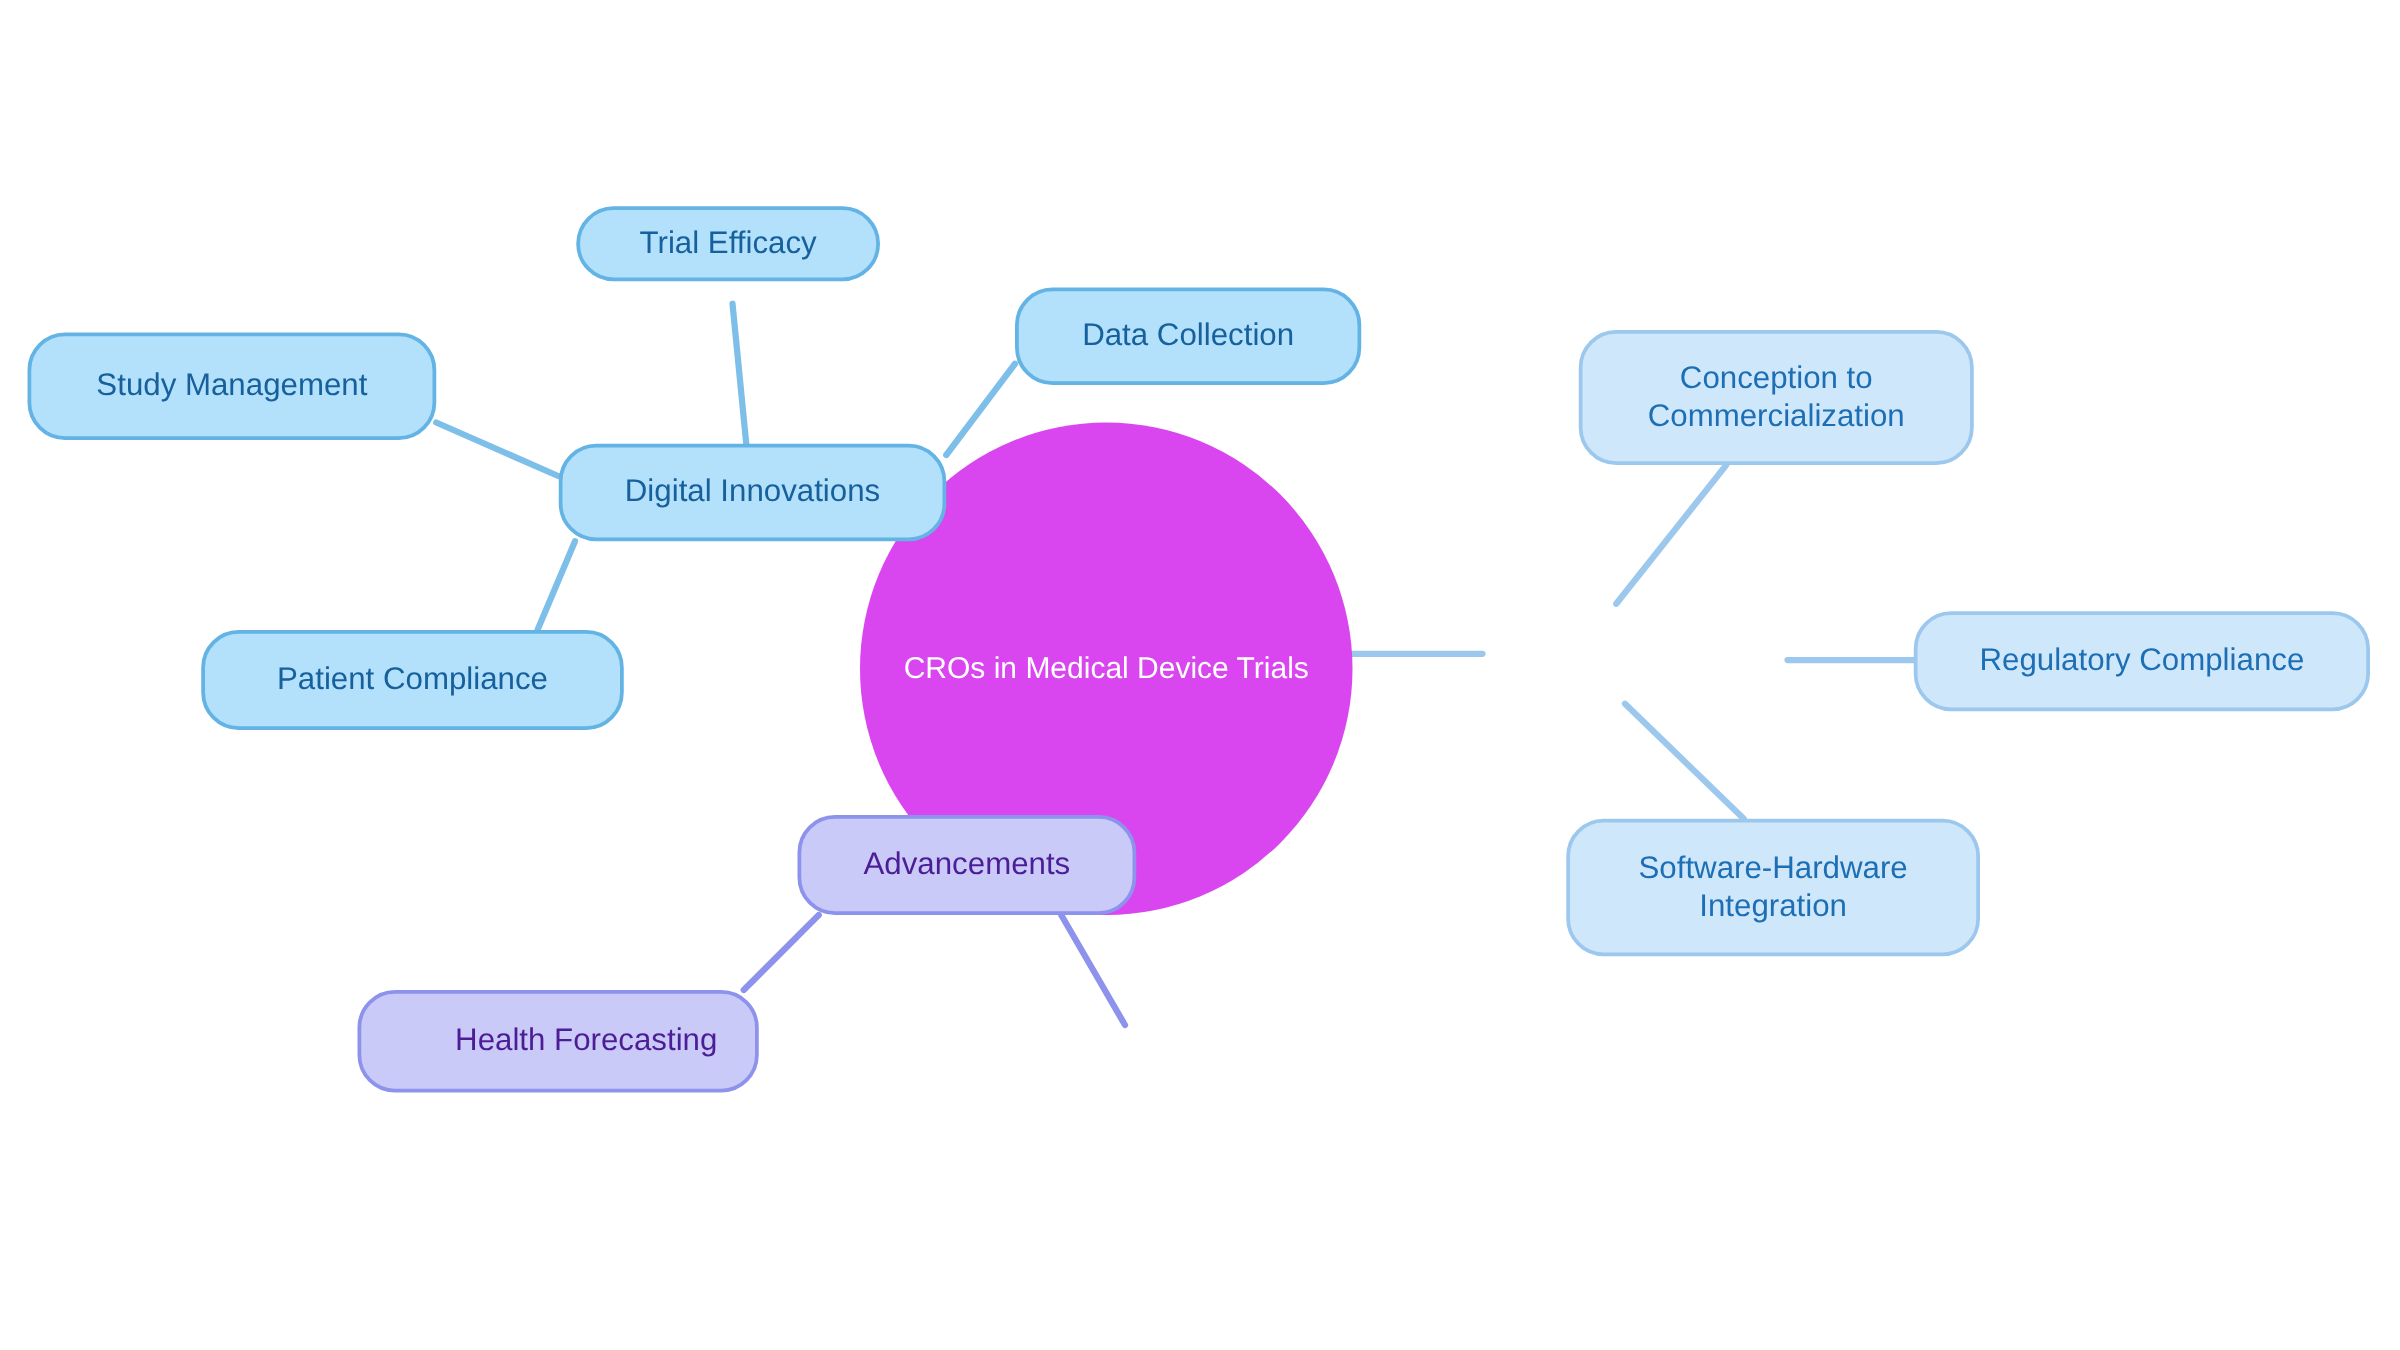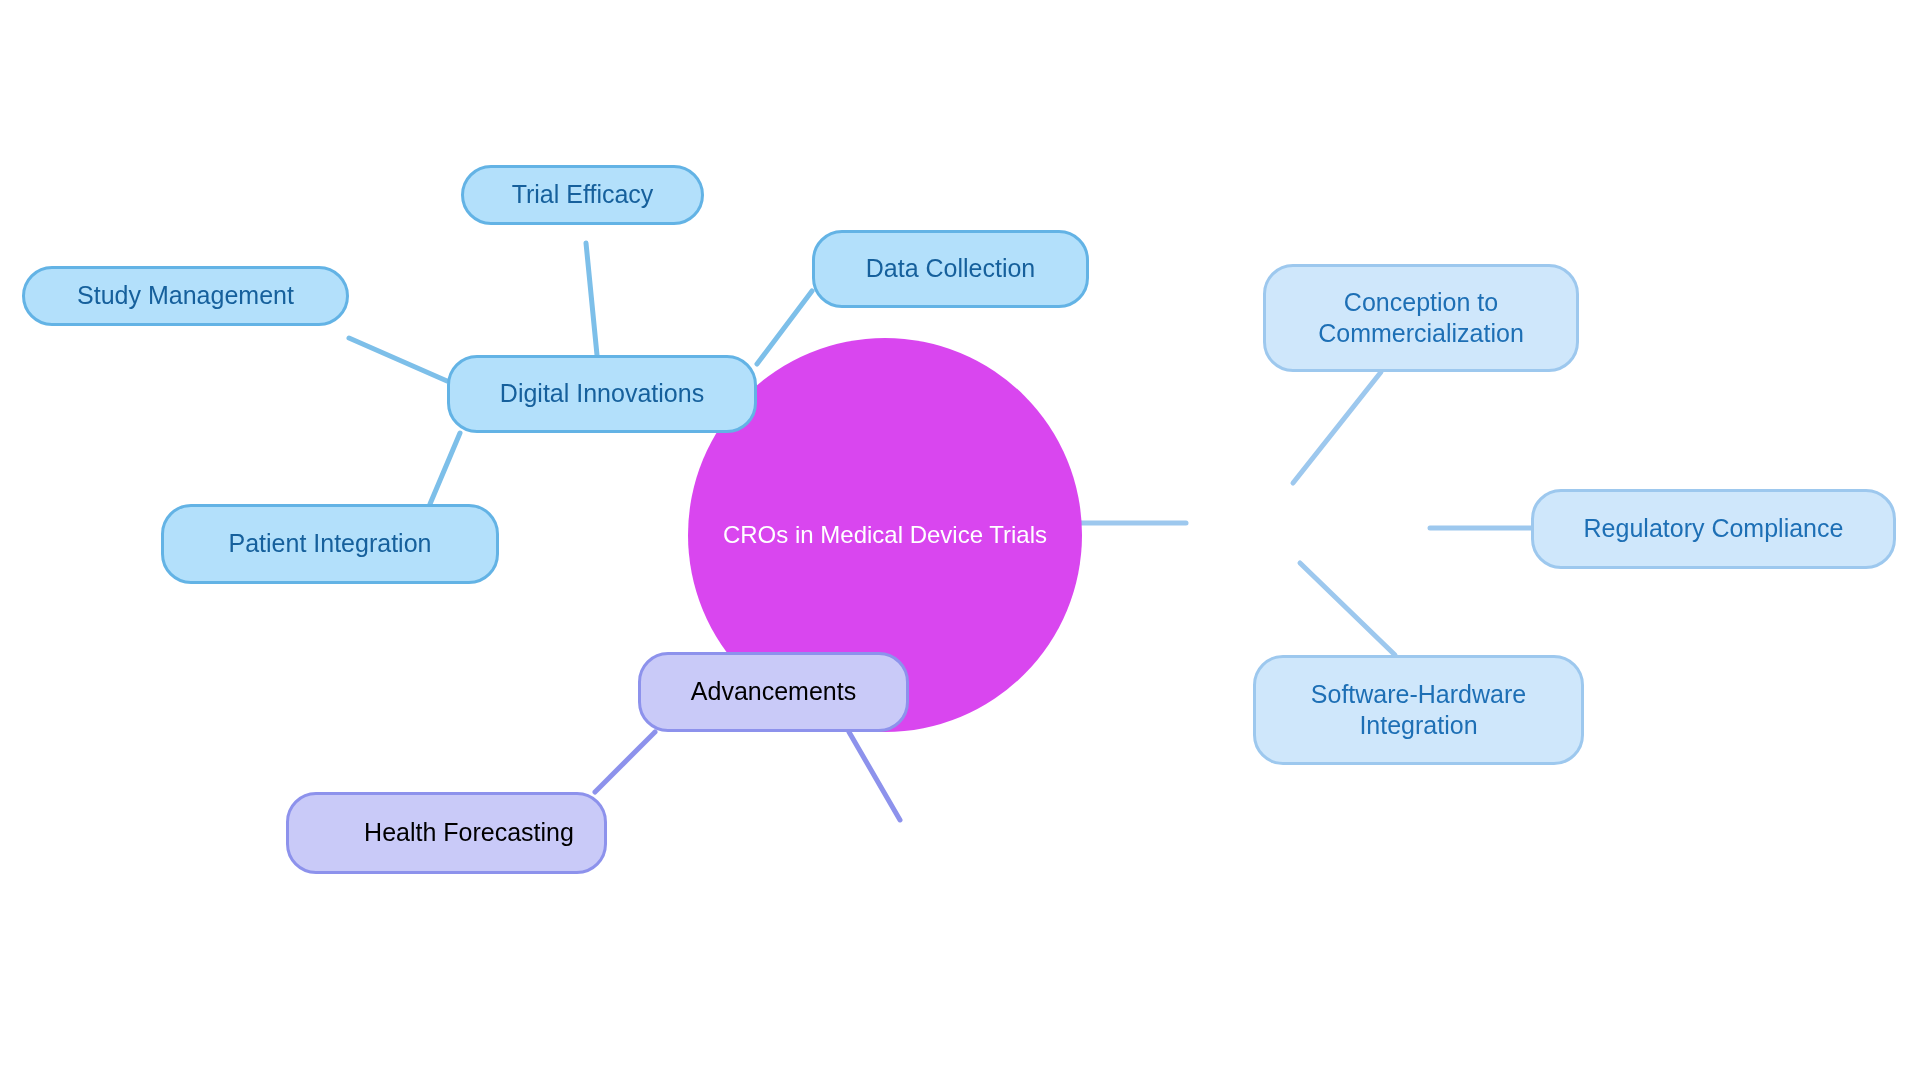--- a/index.html
+++ b/index.html
@@ -75,21 +75,21 @@
   .theme-paleblue {
     background: #cfe7fb;
     border-color: #9dc8ee;
     color: #1d6fb5;
   }
 
   
   .theme-purple {
     background: #c9caf8;
     border-color: #8d92ec;
-    color: #000000;
+    color: #4c1d95;
   }
 </style>
 </head>
 <body>
 
 <div id="canvas">
 
   <svg id="edge-layer" viewBox="0 0 1920 1080" width="1920" height="1080" xmlns="http://www.w3.org/2000/svg">
       <path d="M 757 394 L 700 410" fill="none" stroke="#7dbfe9" stroke-width="5" stroke-linecap="round"></path>
       <path d="M 447 381 L 349 338" fill="none" stroke="#7dbfe9" stroke-width="5" stroke-linecap="round"></path>
@@ -103,24 +103,24 @@
       <path d="M 830 726 L 840 704" fill="none" stroke="#8d92ec" stroke-width="5" stroke-linecap="round"></path>
       <path d="M 655 732 L 595 792" fill="none" stroke="#8d92ec" stroke-width="5" stroke-linecap="round"></path>
       <path d="M 849 732 L 900 820" fill="none" stroke="#8d92ec" stroke-width="5" stroke-linecap="round"></path>
     </svg>
 
   <div id="node-layer">
 
     <div class="node root-node" style="left: 688px; top: 338px; width: 394px; height: 394px;">CROs in Medical Device Trials</div>
 
     <div class="node pill theme-blue" style="left: 447px; top: 355px; width: 310px; height: 78px;">Digital Innovations</div>
-    <div class="node pill theme-blue" style="left: 22px; top: 266px; width: 327px; height: 60px;">Study Management</div>
+    <div class="node pill theme-blue" style="left: 22px; top: 266px; width: 327px; height: 86px;">Study Management</div>
     <div class="node pill theme-blue" style="left: 461px; top: 165px; width: 243px; height: 60px;">Trial Efficacy</div>
     <div class="node pill theme-blue" style="left: 812px; top: 230px; width: 277px; height: 78px; text-align: center;">Data Collection</div>
-    <div class="node pill theme-blue" style="left: 161px; top: 504px; width: 338px; height: 80px;">Patient Integration</div>
+    <div class="node pill theme-blue" style="left: 161px; top: 504px; width: 338px; height: 80px;">Patient Compliance</div>
 
     <div class="node pill theme-paleblue" style="left: 1263px; top: 264px; width: 316px; height: 108px;">Conception to
 Commercialization</div>
     <div class="node pill theme-paleblue" style="left: 1531px; top: 489px; width: 365px; height: 80px;">Regulatory Compliance</div>
     <div class="node pill theme-paleblue" style="left: 1253px; top: 655px; width: 331px; height: 110px;">Software-Hardware
 Integration</div>
 
     <div class="node pill theme-purple" style="left: 638px; top: 652px; width: 271px; height: 80px;">Advancements</div>
     <div class="node pill theme-purple" style="left: 286px; top: 792px; width: 321px; height: 82px; padding-left: 45px;">Health Forecasting</div>
 

